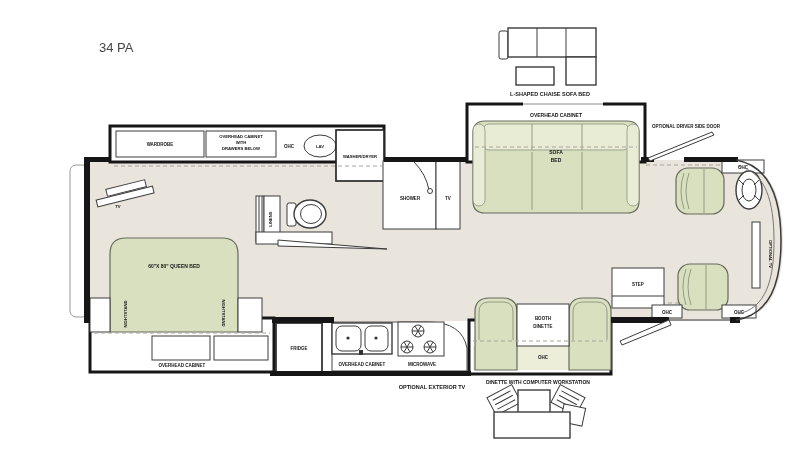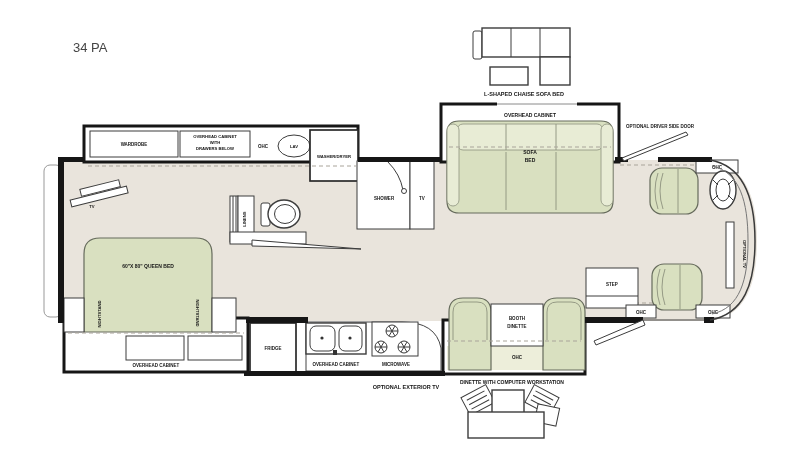--- a/index.html
+++ b/index.html
@@ -1,17 +1,17 @@
 <!DOCTYPE html>
 <html><head>
 <meta charset="utf-8">
 <style>
   html,body{margin:0;padding:0;background:#ffffff;}
   .canvas{position:relative;width:763px;height:452px;background:#ffffff;overflow:hidden;
-          font-family:"Liberation Sans",sans-serif;}
+          font-family:"Liberation Sans",sans-serif;margin-left:26px;}
   svg{position:absolute;left:0;top:0;}
   svg text{font-family:"Liberation Sans",sans-serif;font-weight:bold;fill:#141414;text-anchor:middle;}
   .title{font-size:13px;font-weight:normal;fill:#454545;text-anchor:start;}
   .t5{font-size:5px;}
   .t55{font-size:5.5px;}
   .t45{font-size:4.5px;}
   .t42{font-size:4.2px;}
   .floor{fill:#e9e4dc;stroke:none;}
   .wall{fill:#161616;stroke:none;}
   .slide{fill:#ffffff;stroke:#161616;stroke-width:3;}

